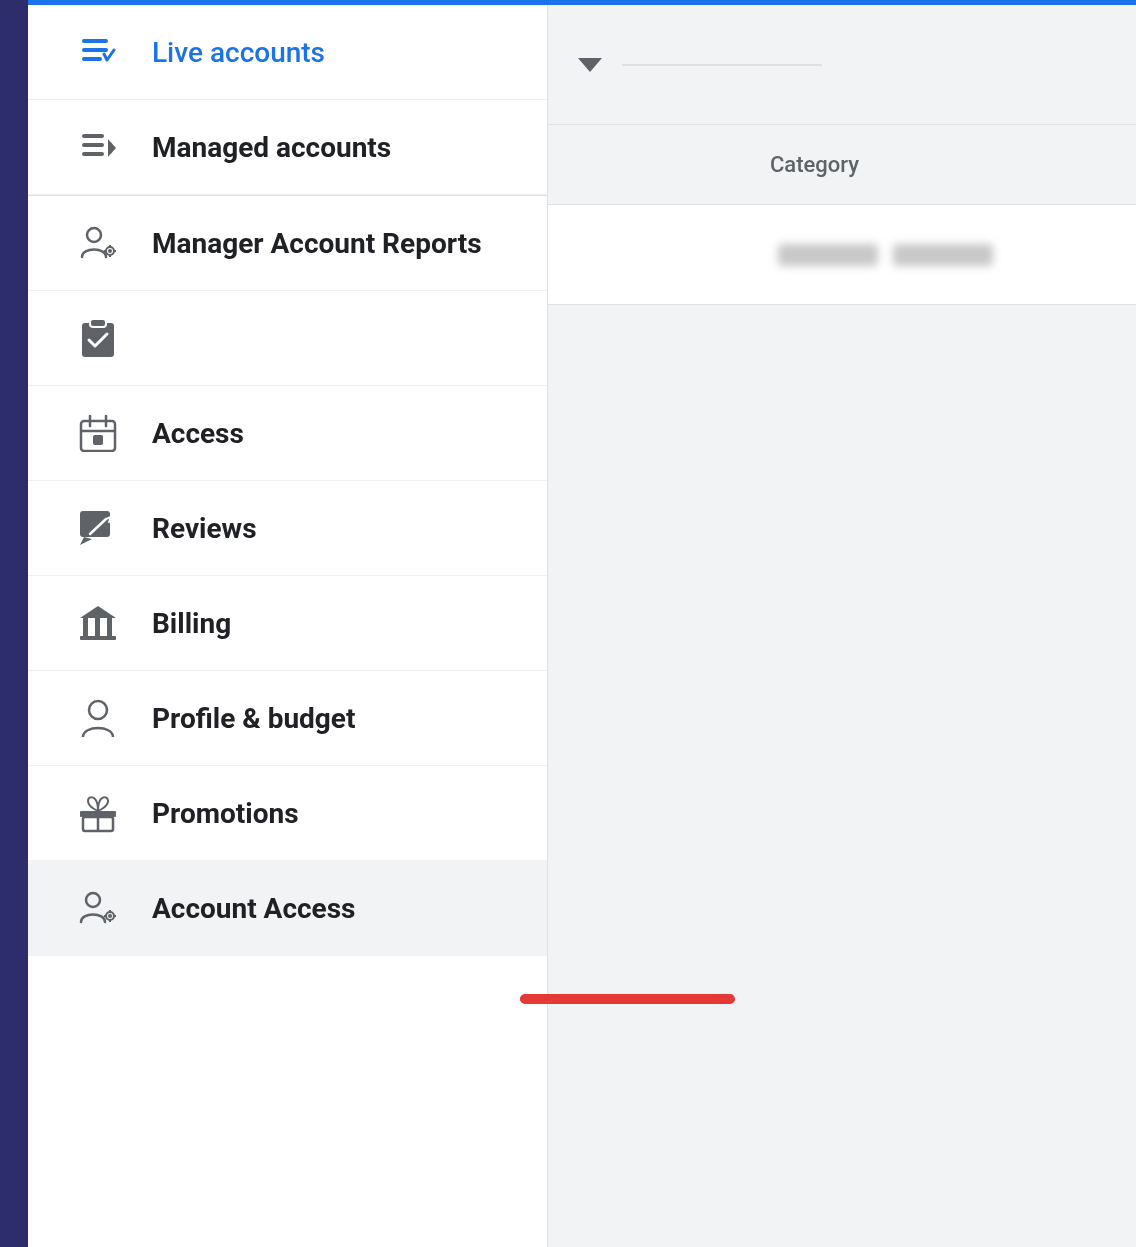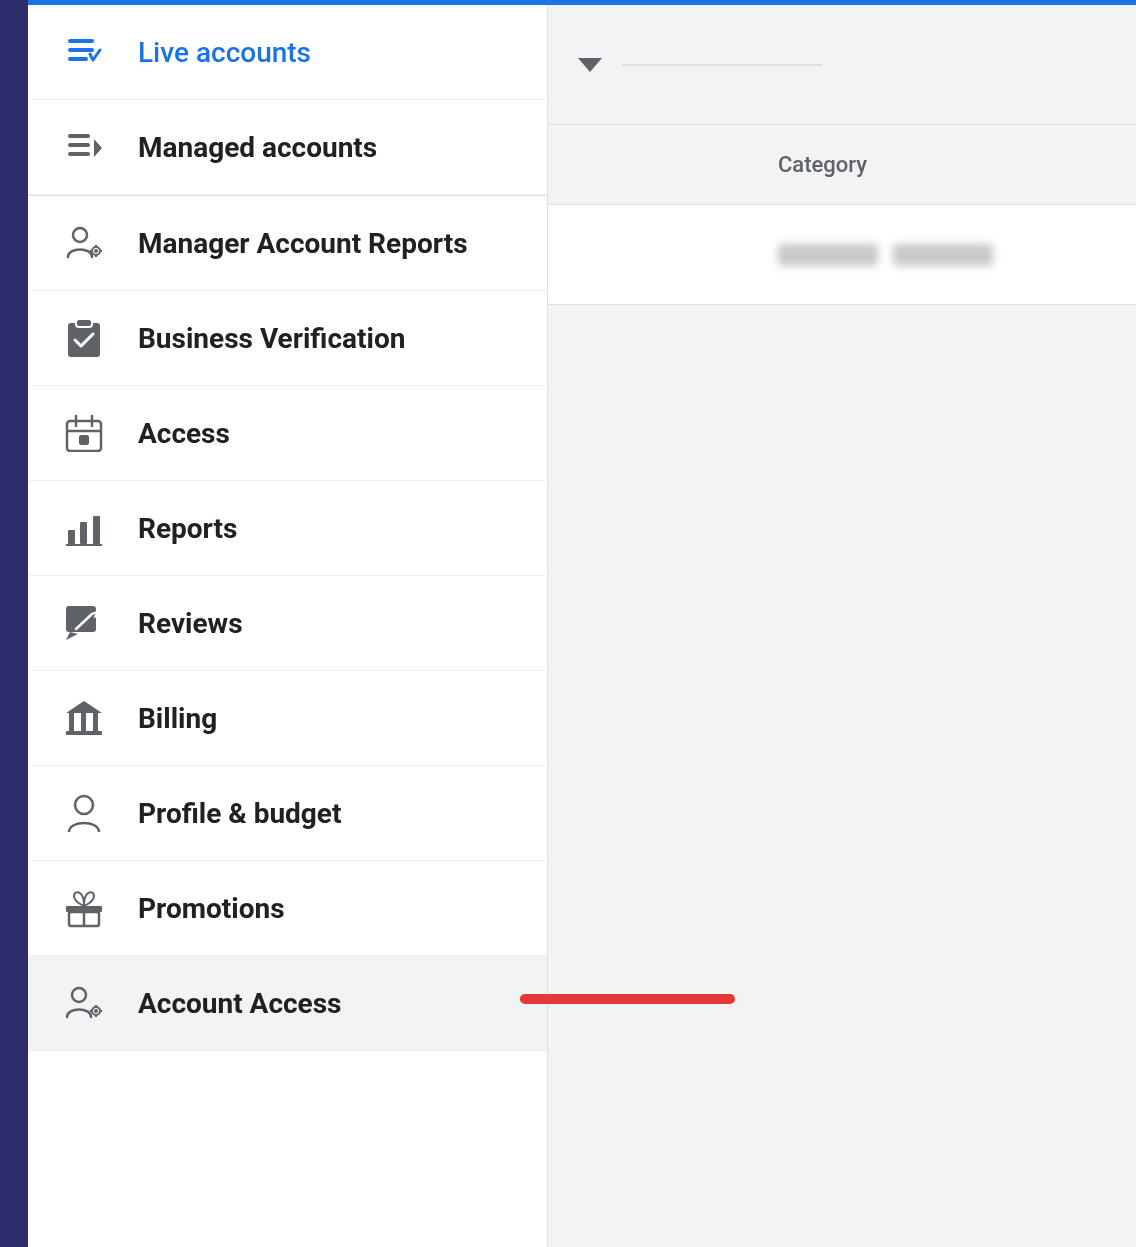--- a/index.html
+++ b/index.html
@@ -44,21 +44,21 @@
       height: 1242px;
       background: #ffffff;
       border-right: 1px solid #e0e0e0;
       z-index: 5;
       overflow: hidden;
     }
 
     .sidebar-item {
       display: flex;
       align-items: center;
-      padding: 0 32px;
+      padding: 0 46px;
       height: 95px;
       cursor: pointer;
       border-bottom: 1px solid #f0f0f0;
       transition: background 0.15s;
     }
 
     .sidebar-item.highlighted {
       background: #f1f3f4;
     }
 
@@ -118,21 +118,21 @@
       background: #e0e0e0;
       width: 200px;
     }
 
     
     .table-header {
       background: #f1f3f4;
       height: 80px;
       display: flex;
       align-items: center;
-      padding: 0 30px;
+      padding: 0 22px;
       border-bottom: 1px solid #e0e0e0;
     }
 
     .table-header-cell {
       font-size: 22px;
       color: #5f6368;
       font-weight: 500;
       margin-left: 200px;
     }
 
@@ -231,47 +231,35 @@
 
   <div class="sidebar-item">
     <span class="icon">
       <svg width="36" height="40" viewBox="0 0 36 40" fill="none">
         <rect x="2" y="5" width="32" height="34" rx="3" fill="#5f6368"></rect>
         <rect x="10" y="1" width="16" height="8" rx="3" fill="#5f6368"></rect>
         <rect x="10" y="1" width="16" height="8" rx="3" stroke="white" stroke-width="2"></rect>
         <polyline points="9,22 15,28 27,16" stroke="white" stroke-width="3" fill="none" stroke-linecap="round" stroke-linejoin="round"></polyline>
       </svg>
     </span>
-    <span class="item-label">Business Verification</span>
   </div>
 
   <div class="sidebar-item">
     <span class="icon">
       <svg width="38" height="38" viewBox="0 0 38 38" fill="none">
         <rect x="2" y="7" width="34" height="30" rx="3" stroke="#5f6368" stroke-width="2.5" fill="none"></rect>
         <line x1="2" y1="17" x2="36" y2="17" stroke="#5f6368" stroke-width="2.5"></line>
         <line x1="11" y1="2" x2="11" y2="12" stroke="#5f6368" stroke-width="2.5" stroke-linecap="round"></line>
         <line x1="27" y1="2" x2="27" y2="12" stroke="#5f6368" stroke-width="2.5" stroke-linecap="round"></line>
         <rect x="14" y="21" width="10" height="10" rx="2" fill="#5f6368"></rect>
       </svg>
     </span>
     <span class="item-label">Access</span>
   </div>
 
-  <div class="sidebar-item">
-    <span class="icon">
-      <svg width="36" height="36" viewBox="0 0 36 36" fill="none">
-        <rect x="2" y="20" width="7" height="14" rx="1" fill="#5f6368"></rect>
-        <rect x="14" y="12" width="7" height="22" rx="1" fill="#5f6368"></rect>
-        <rect x="27" y="6" width="7" height="28" rx="1" fill="#5f6368"></rect>
-        <line x1="0" y1="35" x2="36" y2="35" stroke="#5f6368" stroke-width="2"></line>
-      </svg>
-    </span>
-    <span class="item-label">Reports</span>
-  </div>
 
   <div class="sidebar-item">
     <span class="icon">
       <svg width="40" height="38" viewBox="0 0 40 38" fill="none">
         <rect x="2" y="2" width="30" height="26" rx="3" fill="#5f6368"></rect>
         <polygon points="6,28 2,36 14,30" fill="#5f6368"></polygon>
         <line x1="12" y1="25" x2="28" y2="10" stroke="white" stroke-width="2.5" stroke-linecap="round"></line>
         <polyline points="28,10 33,8 31,13" stroke="white" stroke-width="2" fill="none" stroke-linecap="round" stroke-linejoin="round"></polyline>
       </svg>
     </span>

